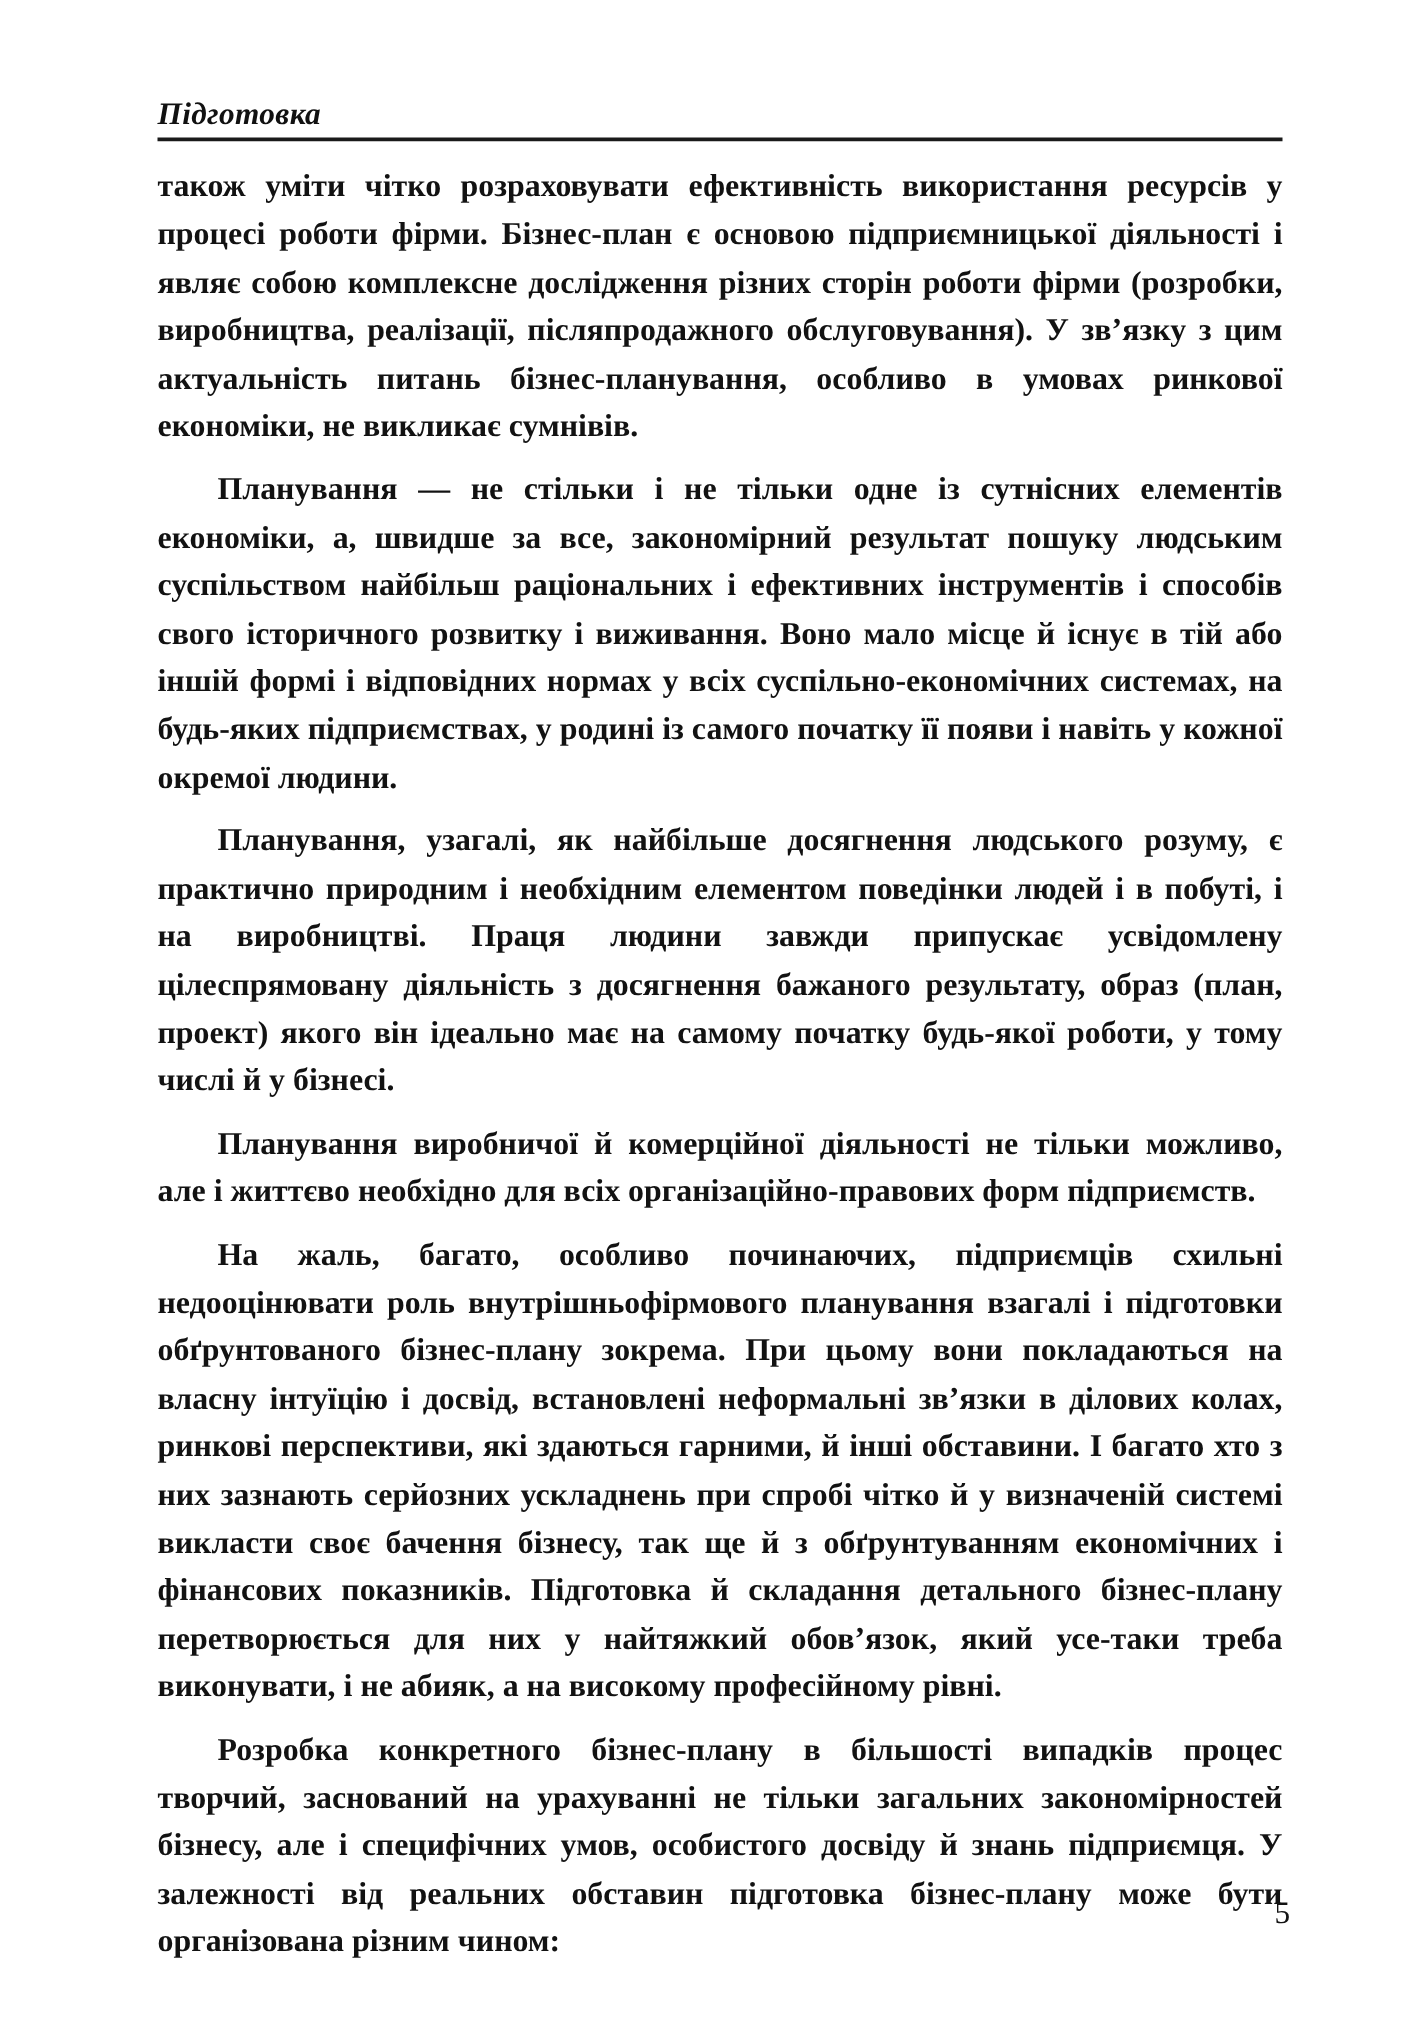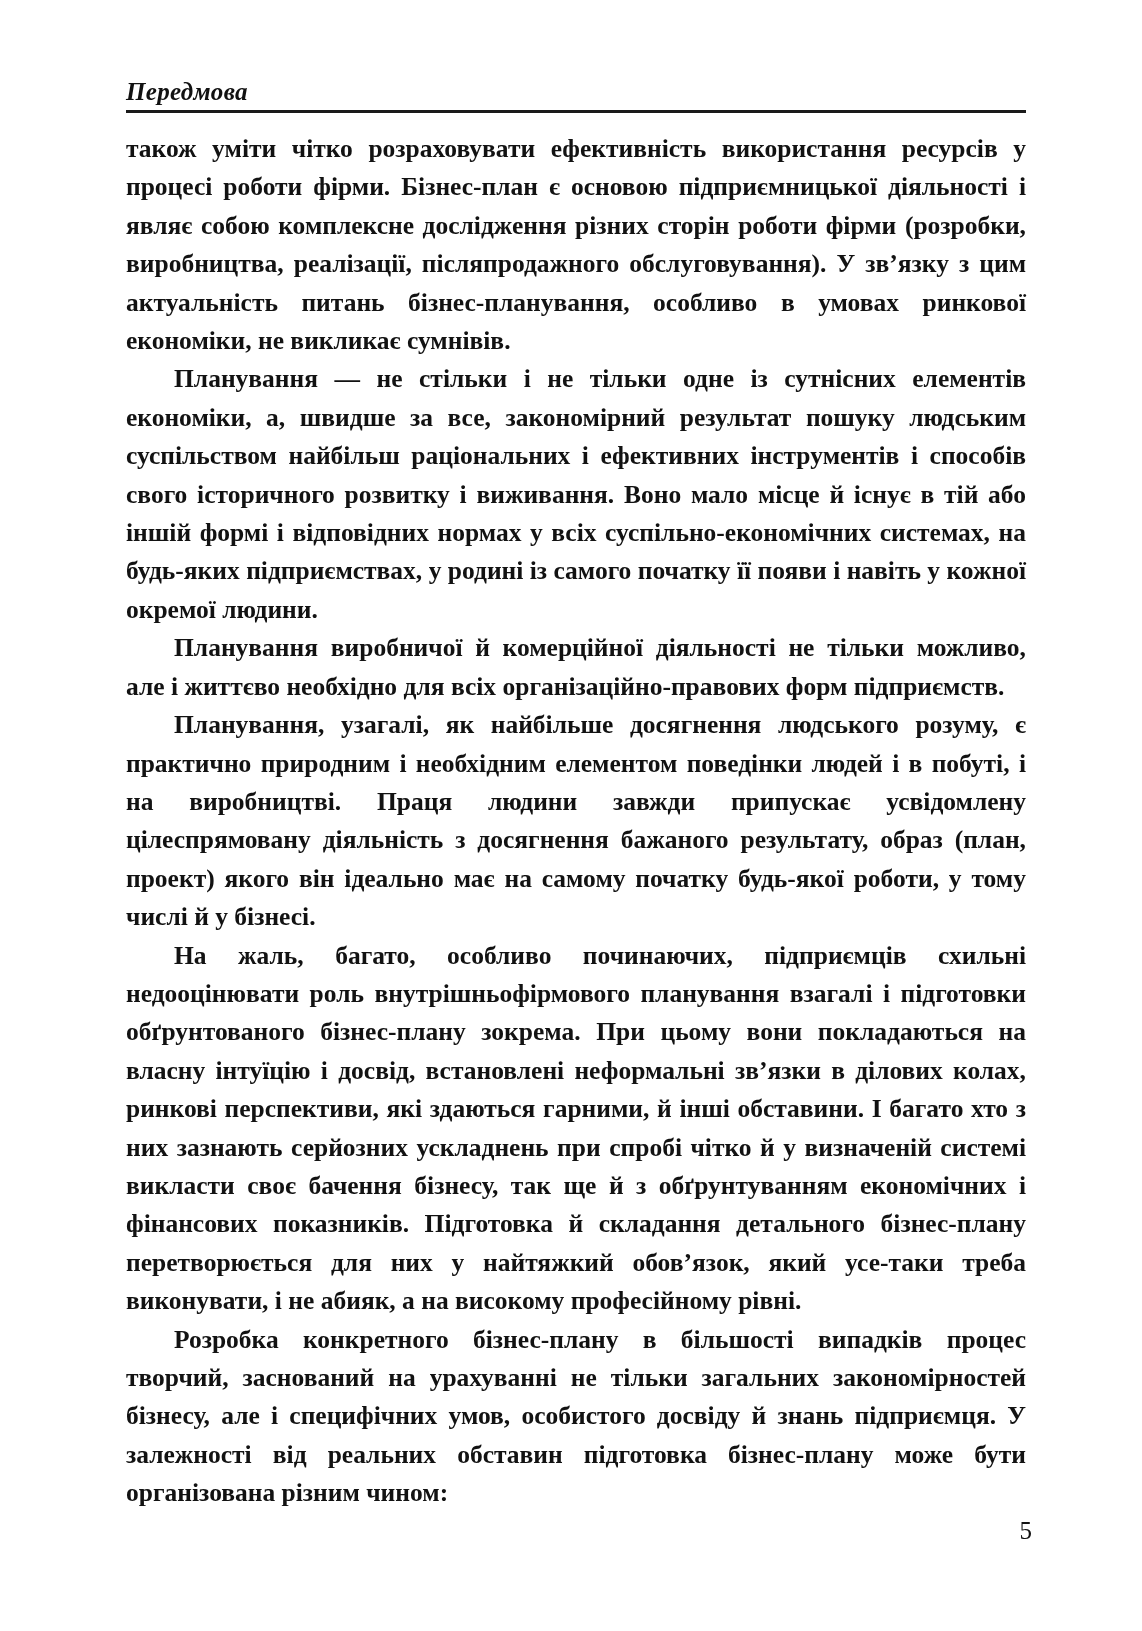--- a/index.html
+++ b/index.html
@@ -48,44 +48,45 @@
     font-size: 25.5px;
     line-height: 38.4px;
     text-align: justify;
     text-justify: inter-word;
     color: #121212;
     hyphens: manual;
     font-weight: bold;
   }
   .para.indent {
     text-indent: 48px;
+    margin-top: 12px;
   }
   .page-number {
     position: absolute;
     right: 110px;
     bottom: 86px;
     font-size: 25px;
     color: #131313;
     font-family: "Liberation Serif", "DejaVu Serif", serif;
   }
 </style>
 </head>
 <body>
 
 <div class="page">
 
   <div class="header">
-    <div class="header-title">Передмова</div>
+    <div class="header-title">Підготовка</div>
     <div class="header-rule"></div>
   </div>
 
   <div class="body-text">
     <p class="para">також уміти чітко розраховувати ефективність використання ресурсів у процесі роботи фірми. Бізнес-план є основою підприємницької діяльності і являє собою комплексне дослідження різних сторін роботи фірми (розробки, виробництва, реалізації, післяпродажного обслуговування). У зв’язку з цим актуальність питань бізнес-планування, особливо в умовах ринкової економіки, не викликає сумнівів.</p>
     <p class="para indent">Планування — не стільки і не тільки одне із сутнісних елементів економіки, а, швидше за все, закономірний результат пошуку людським суспільством найбільш раціональних і ефективних інструментів і способів свого історичного розвитку і виживання. Воно мало місце й існує в тій або іншій формі і відповідних нормах у всіх суспільно-економічних системах, на будь-яких підприємствах, у родині із самого початку її появи і навіть у кожної окремої людини.</p>
+    <p class="para indent">Планування, узагалі, як найбільше досягнення людського розуму, є практично природним і необхідним елементом поведінки людей і в побуті, і на виробництві. Праця людини завжди припускає усвідомлену цілеспрямовану діяльність з досягнення бажаного результату, образ (план, проект) якого він ідеально має на самому початку будь-якої роботи, у тому числі й у бізнесі.</p>
     <p class="para indent">Планування виробничої й комерційної діяльності не тільки можливо, але і життєво необхідно для всіх організаційно-правових форм підприємств.</p>
-    <p class="para indent">Планування, узагалі, як найбільше досягнення людського розуму, є практично природним і необхідним елементом поведінки людей і в побуті, і на виробництві. Праця людини завжди припускає усвідомлену цілеспрямовану діяльність з досягнення бажаного результату, образ (план, проект) якого він ідеально має на самому початку будь-якої роботи, у тому числі й у бізнесі.</p>
     <p class="para indent">На жаль, багато, особливо починаючих, підприємців схильні недооцінювати роль внутрішньофірмового планування взагалі і підготовки обґрунтованого бізнес-плану зокрема. При цьому вони покладаються на власну інтуїцію і досвід, встановлені неформальні зв’язки в ділових колах, ринкові перспективи, які здаються гарними, й інші обставини. І багато хто з них зазнають серйозних ускладнень при спробі чітко й у визначеній системі викласти своє бачення бізнесу, так ще й з обґрунтуванням економічних і фінансових показників. Підготовка й складання детального бізнес-плану перетворюється для них у найтяжкий обов’язок, який усе-таки треба виконувати, і не абияк, а на високому професійному рівні.</p>
     <p class="para indent">Розробка конкретного бізнес-плану в більшості випадків процес творчий, заснований на урахуванні не тільки загальних закономірностей бізнесу, але і специфічних умов, особистого досвіду й знань підприємця. У залежності від реальних обставин підготовка бізнес-плану може бути організована різним чином:</p>
   </div>
 
   <div class="page-number">5</div>
 
 </div>
 
 </body></html>

